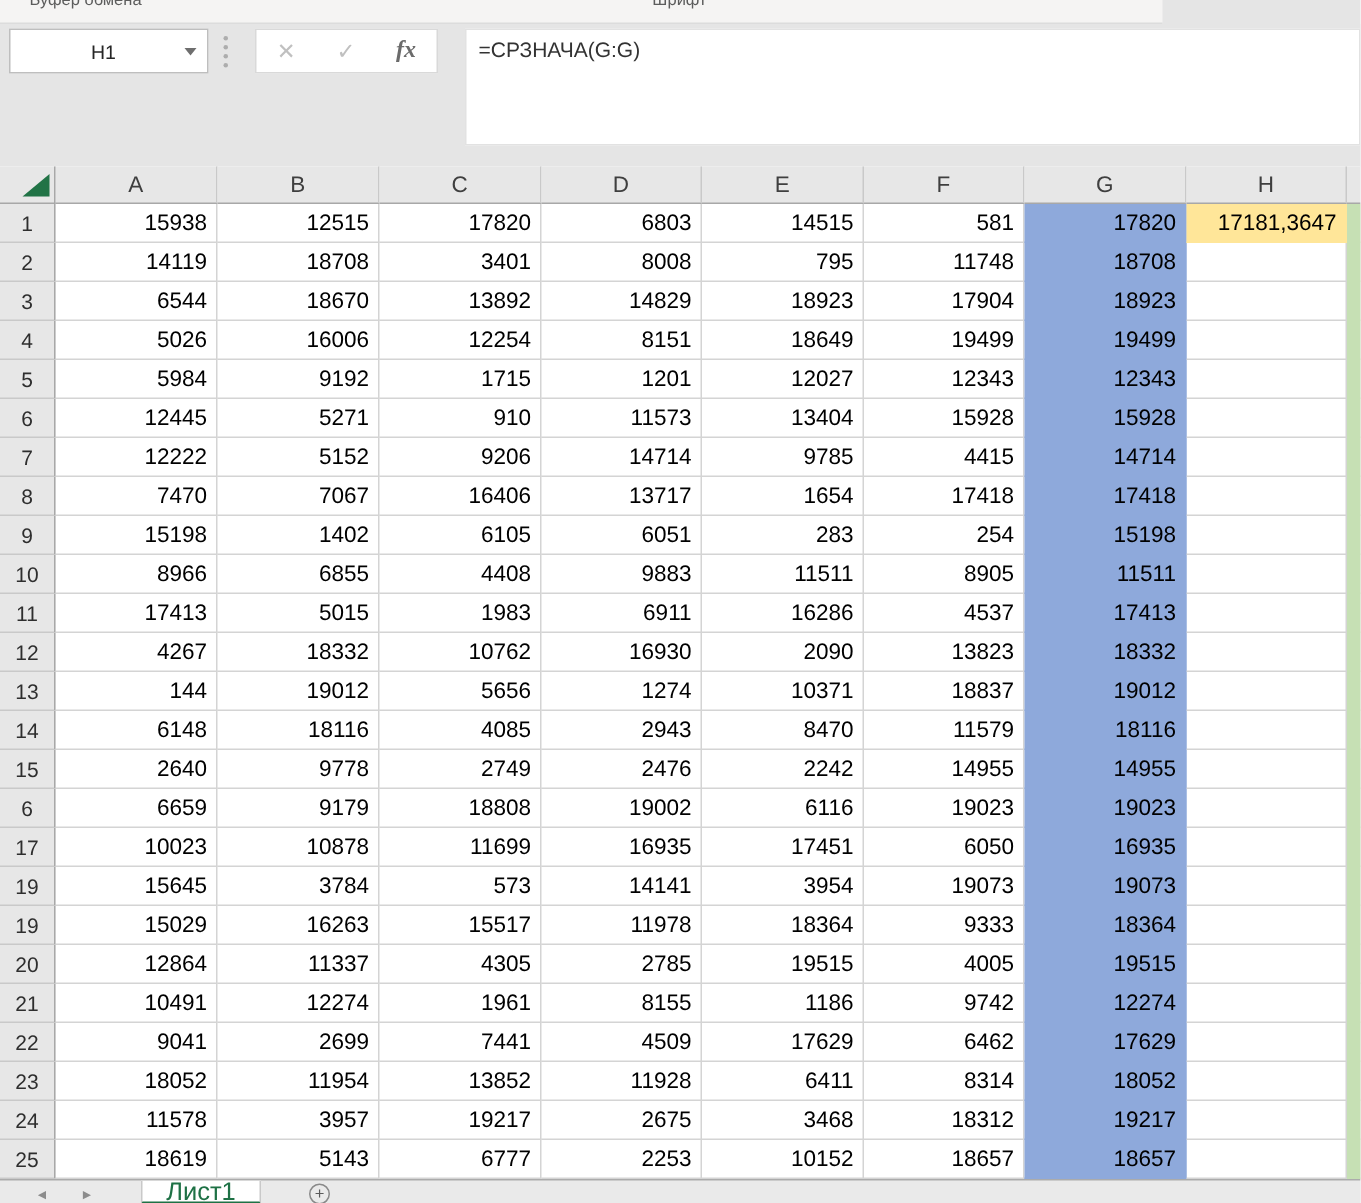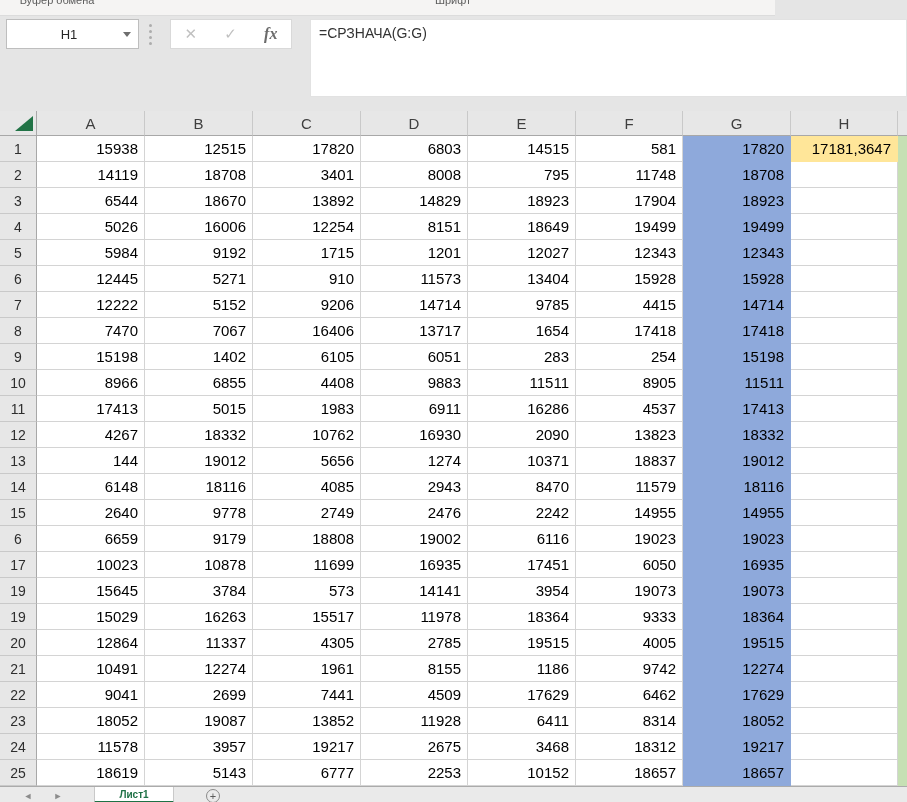--- a/index.html
+++ b/index.html
@@ -100,21 +100,21 @@
   }
   .nav-arrow.left{margin-left:20px;}
   .nav-arrow.right{margin-left:14px;}
   .sheet-tab{
     margin-left:28px;width:80px;background:#FFFFFF;
     border-left:1px solid #C9C9C9;border-right:1px solid #C9C9C9;
     border-bottom:2px solid var(--tab-green,#1E7145);box-sizing:border-box;
     display:flex;align-items:flex-start;justify-content:center;
   }
   .sheet-tab span{
-    font-size:10px;font-weight:bold;color:var(--tab-green,#1E7145);line-height:15px;
+    font-size:17px;font-weight:normal;color:var(--tab-green,#1E7145);line-height:15px;
   }
   .add-sheet{
     margin-left:32px;margin-top:2px;width:14px;height:14px;border:1px solid #8A8A8A;
     border-radius:50%;box-sizing:border-box;display:flex;align-items:center;justify-content:center;
     color:#5A5A5A;font-size:11px;line-height:11px;
   }
 </style>
 </head>
 <body>
 
@@ -373,21 +373,21 @@
     <div class="cell c-val">2699</div>
     <div class="cell c-val">7441</div>
     <div class="cell c-val">4509</div>
     <div class="cell c-val">17629</div>
     <div class="cell c-val">6462</div>
     <div class="cell c-val c-g">17629</div>
     <div class="cell c-val"></div>
     <div class="cell c-edge"></div>
     <div class="cell c-rowhdr">23</div>
     <div class="cell c-val">18052</div>
-    <div class="cell c-val">19087</div>
+    <div class="cell c-val">11954</div>
     <div class="cell c-val">13852</div>
     <div class="cell c-val">11928</div>
     <div class="cell c-val">6411</div>
     <div class="cell c-val">8314</div>
     <div class="cell c-val c-g">18052</div>
     <div class="cell c-val"></div>
     <div class="cell c-edge"></div>
     <div class="cell c-rowhdr">24</div>
     <div class="cell c-val">11578</div>
     <div class="cell c-val">3957</div>

